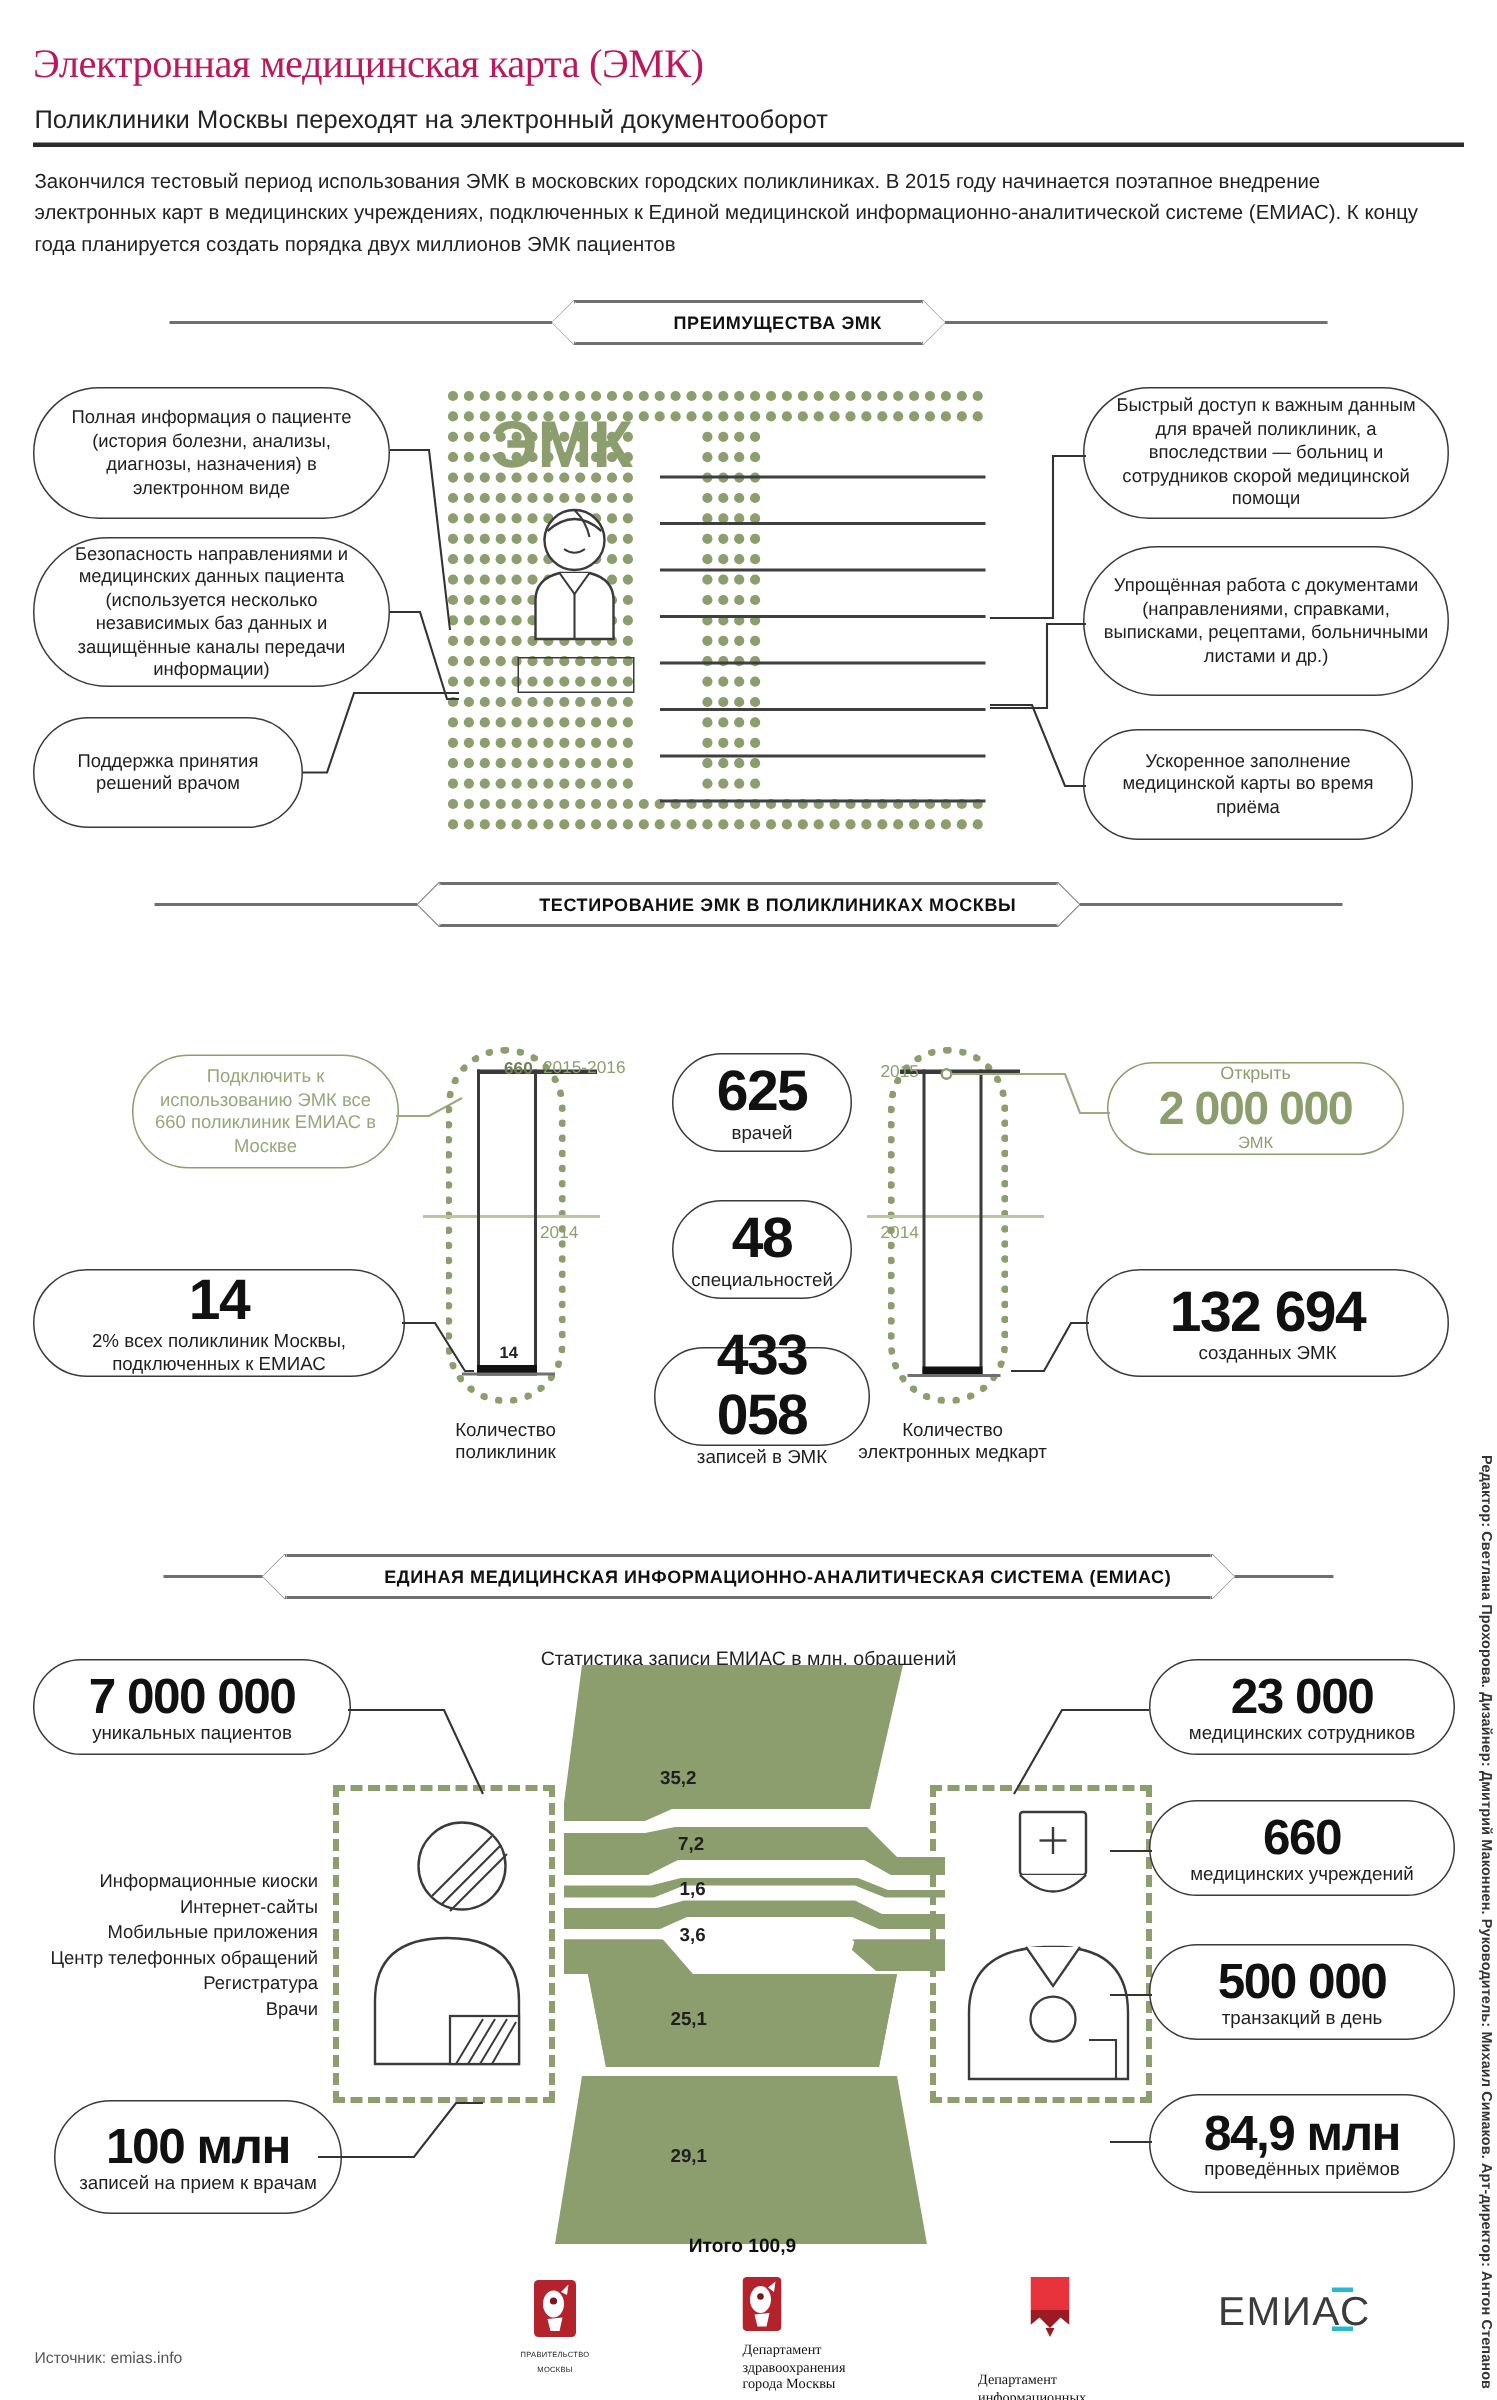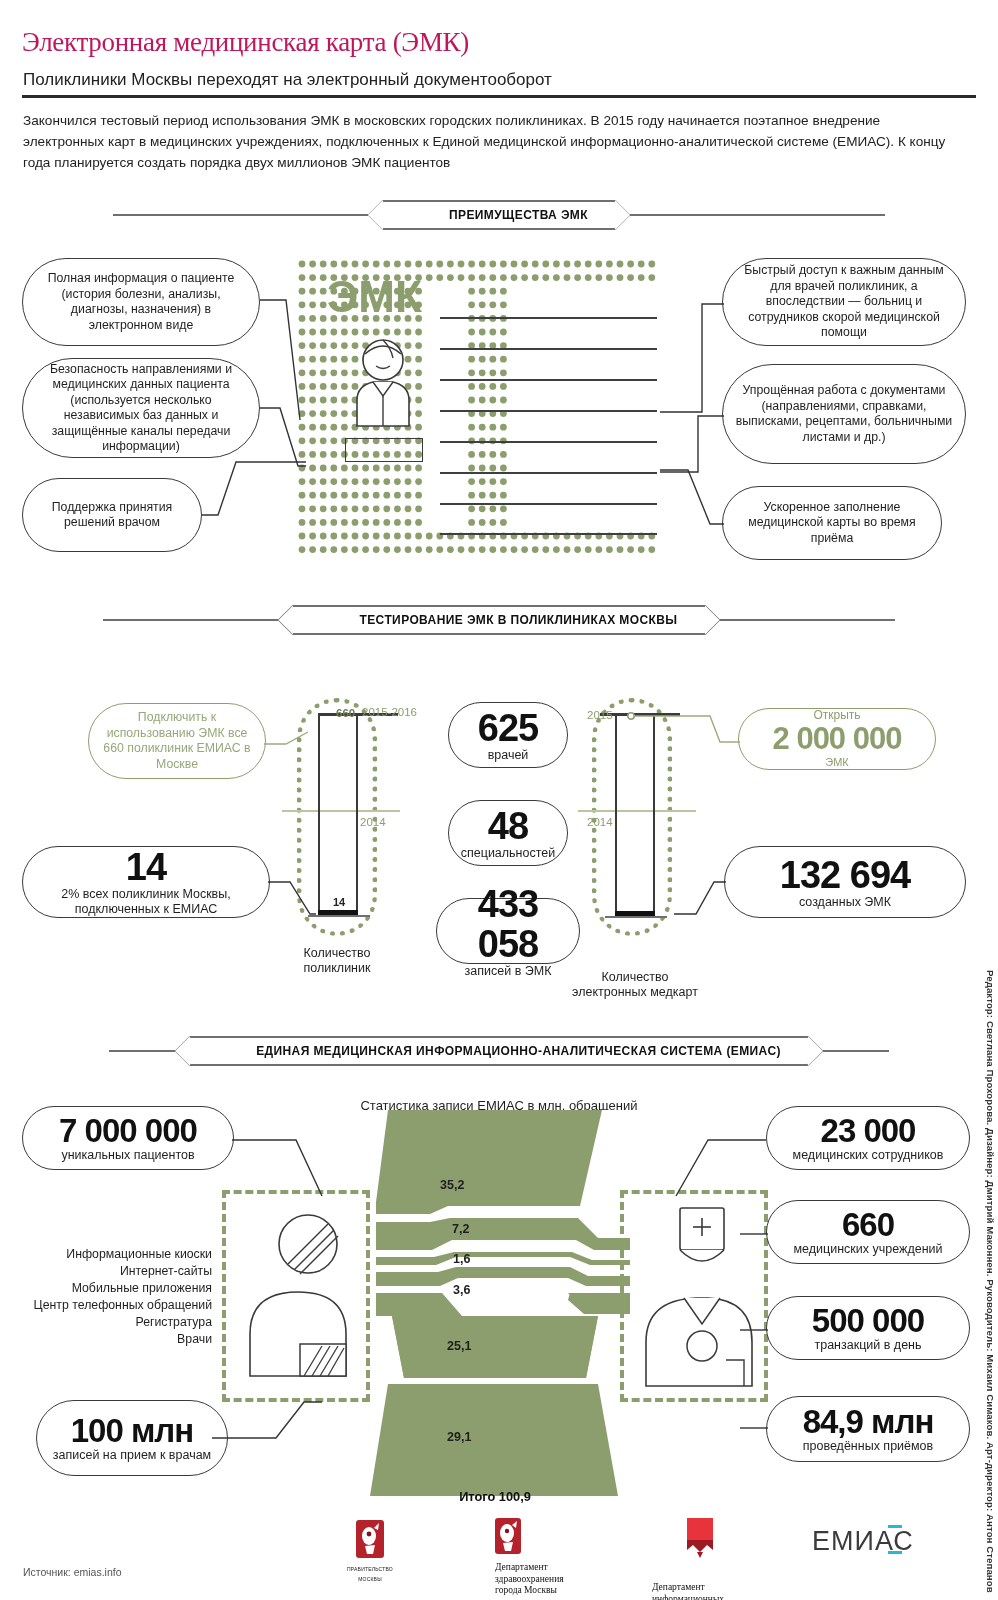--- a/index.html
+++ b/index.html
@@ -585,21 +585,21 @@
 <svg class="lead" style="left:658px;top:300px;" width="68" height="130">
   <path d="M2 112 L44 112 L44 4 L66 4"></path>
 </svg>
 <svg class="lead" style="left:658px;top:404px;" width="68" height="110">
   <path d="M2 68 L40 68 L40 12 L66 12"></path>
 </svg>
 <svg class="lead" style="left:658px;top:468px;" width="68" height="70">
   <path d="M2 2 L30 2 L52 56 L66 56"></path>
 </svg>
 
-<div class="abs banner-wrap" style="top:605px;text-align:center;">
+<div class="abs banner-wrap" style="top:588px;text-align:center;">
   <div class="banner-line" style="width:175px;"></div>
   <div style="width:16px;height:30px;">
     <svg width="16" height="30" viewBox="0 0 16 30">
         <path d="M16 0 L1 15 L16 30" fill="none" stroke="#6f6f6f" stroke-width="2"></path>
       </svg>
   </div>
   <div class="banner" style="border-left:none;border-right:none;">
     <span class="banner-txt">ТЕСТИРОВАНИЕ ЭМК В ПОЛИКЛИНИКАХ МОСКВЫ</span>
   </div>
   <div style="width:16px;height:30px;">
@@ -635,21 +635,21 @@
 <div class="abs" style="left:600px;top:713px;width:80px;height:2.5px;background:#3a3a3a;"></div>
 <div class="abs" style="left:615px;top:713px;width:1.8px;height:203px;background:#3a3a3a;"></div>
 <div class="abs" style="left:653px;top:713px;width:1.8px;height:203px;background:#3a3a3a;"></div>
 <div class="abs" style="left:615px;top:911px;width:40px;height:5px;background:#111;"></div>
 <div class="abs" style="left:605px;top:916px;width:62px;height:2px;background:#6f6f6f;"></div>
 <div class="barlabel" style="left:587px;top:709px;">2015</div>
 <div class="barlabel" style="left:587px;top:816px;">2014</div>
 <svg class="abs" style="left:626px;top:710px;" width="10" height="12">
   <circle cx="5" cy="6" r="3.2" fill="#fff" stroke="#8c9e6e" stroke-width="1.6"></circle>
 </svg>
-<div class="barcaption" style="left:570px;top:946px;width:130px;margin-top:24px;">Количество электронных медкарт</div>
+<div class="barcaption" style="left:570px;top:946px;width:130px;">Количество электронных медкарт</div>
 
 <div class="pill soft" style="left:738px;top:708px;width:198px;height:62px;">
   <span class="cap" style="font-size:12px;">Открыть</span>
   <span class="big" style="font-size:31px;line-height:32px;">2 000 000</span>
   <span class="cap" style="font-size:11px;">ЭМК</span>
 </div>
 <svg class="lead soft" style="left:634px;top:714px;" width="108" height="34">
   <path d="M0 2 L76 2 L86 28 L106 28"></path>
 </svg>
 

